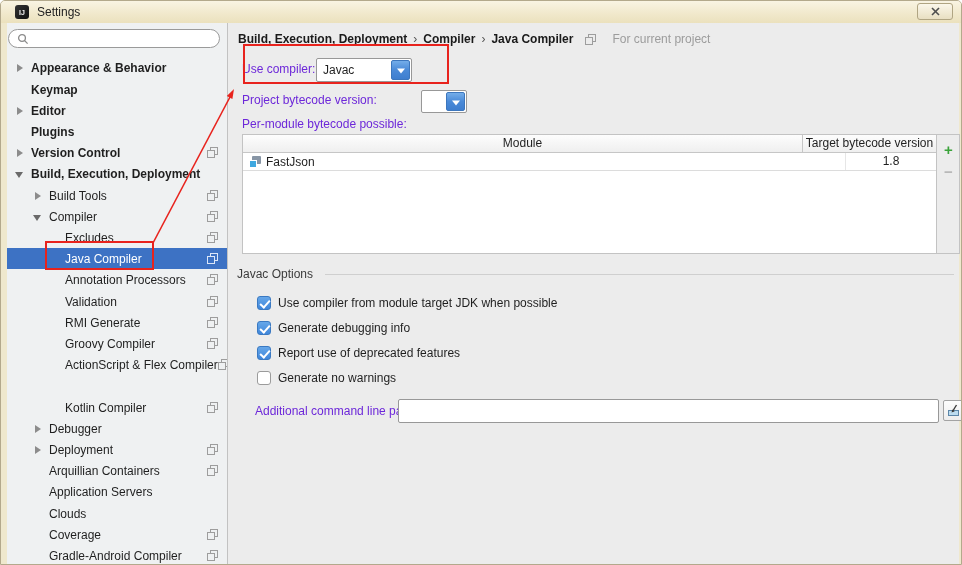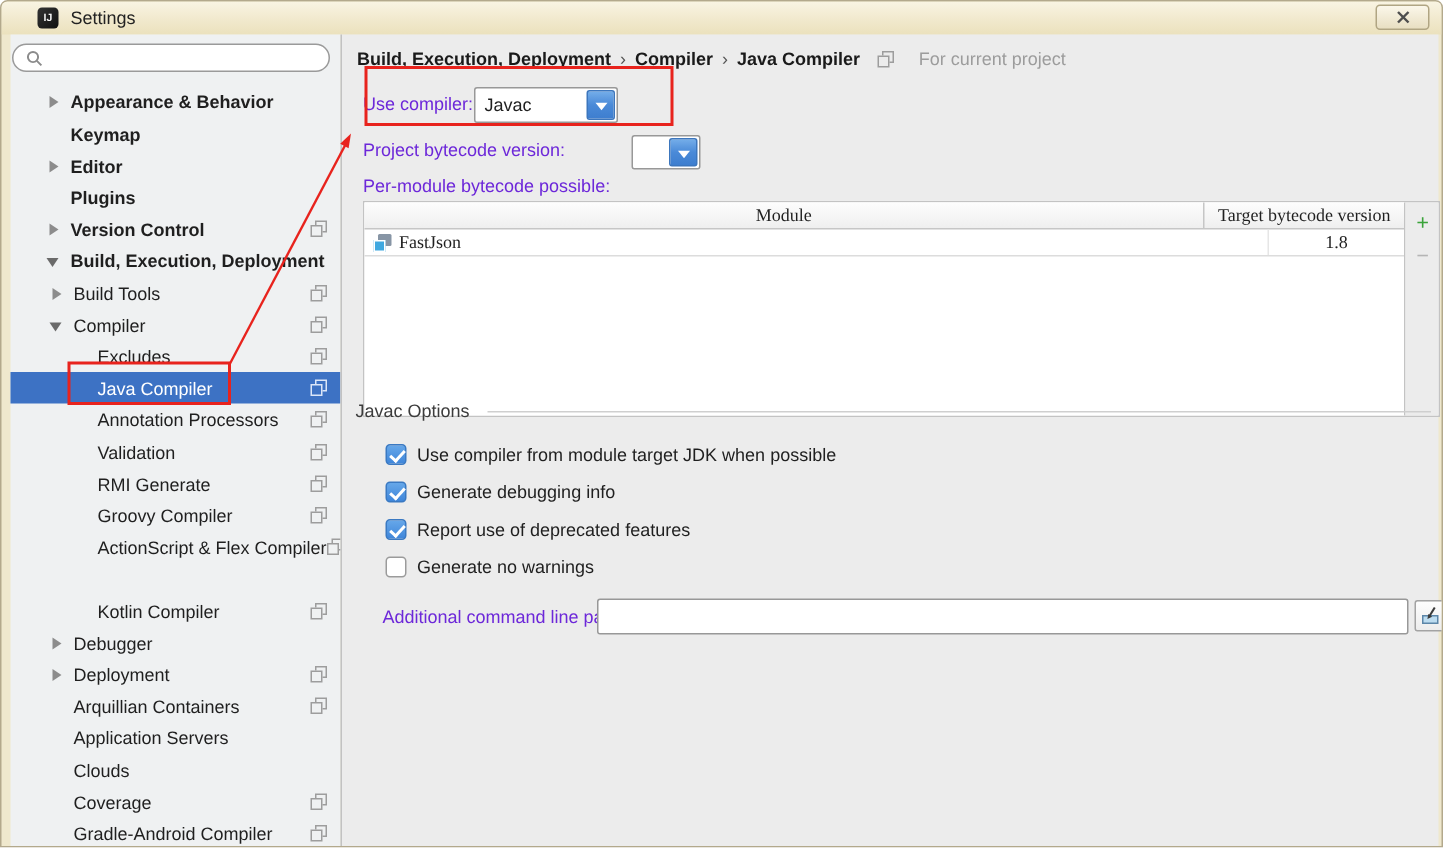--- a/index.html
+++ b/index.html
@@ -4,21 +4,21 @@
 <style>
   html,body{margin:0;padding:0;background:#fff;}
   *{box-sizing:border-box;}
   body{font-family:"Liberation Sans",sans-serif;font-size:12px;color:#1f1f1f;}
   .window{position:relative;width:962px;height:565px;background:#efe8cd;border:1px solid #b3a98c;
           border-radius:5px 5px 0 0;overflow:hidden;}
 
   
   .titlebar{position:absolute;left:0;top:0;width:100%;height:22px;
             background:linear-gradient(180deg,#f9f4e3 0%,#f1e9cd 55%,#ebe1bd 100%);
-            display:flex;align-items:center;padding:0 8px 0 24px;}
+            display:flex;align-items:center;padding:0 8px 0 14px;}
   .app-icon{width:14px;height:14px;border-radius:3px;background:linear-gradient(135deg,#333,#111);
             color:#f5f5f5;font-size:7px;font-weight:bold;display:flex;align-items:center;justify-content:center;
             margin-right:8px;letter-spacing:0;}
   .win-title{font-size:12px;color:#222;}
   .close-btn{position:absolute;right:8px;top:2px;width:36px;height:17px;border:1px solid #b0a583;
              border-radius:3px;background:linear-gradient(180deg,#fbf7ea,#e8dfc2);display:flex;
              align-items:center;justify-content:center;cursor:pointer;padding:0;}
 
   
   .sidebar{position:absolute;left:6px;top:22px;width:220px;height:543px;background:#eff1f2;}
@@ -27,21 +27,21 @@
 
   
   .search{position:absolute;left:1px;top:6px;width:212px;height:19px;background:#fff;
           border:1px solid #9a9a9a;border-radius:10px;display:flex;align-items:center;padding:0 8px;}
   .search input{border:none;outline:none;flex:1;font-size:12px;font-family:"Liberation Sans",sans-serif;
                 background:transparent;margin-left:5px;height:15px;}
 
   
   .trow{position:absolute;left:0;width:220px;height:21px;display:flex;align-items:center;cursor:pointer;}
   .trow .tl{white-space:nowrap;}
-  .l1{padding-left:24px;font-weight:bold;}
+  .l1{padding-left:8px;font-weight:bold;}
   .l2{padding-left:26px;}
   .l3{padding-left:42px;}
   .tw{width:10px;height:10px;margin-right:6px;position:relative;flex:none;}
   .tw.c::before{content:"";position:absolute;left:2px;top:1px;border-left:6px solid #8c8c8c;
                 border-top:4px solid transparent;border-bottom:4px solid transparent;}
   .tw.e::before{content:"";position:absolute;left:0;top:3px;border-top:6px solid #6a6a6a;
                 border-left:4px solid transparent;border-right:4px solid transparent;}
   .sel{background:#3d72c4;color:#fff;}
   .scope{margin-left:auto;margin-right:9px;width:11px;height:11px;position:relative;flex:none;}
   .scope::after{content:"";position:absolute;right:0;top:0;width:6px;height:6px;border:1px solid #9d9d9d;}
@@ -62,22 +62,22 @@
   .flabel{position:absolute;height:16px;line-height:16px;color:#6d28d9;white-space:nowrap;}
   .combo{position:absolute;background:#fff;border:1px solid #989898;border-radius:2px;}
   .combo .cval{position:absolute;left:6px;top:0;bottom:0;display:flex;align-items:center;font-size:12px;}
   .cbtn{position:absolute;right:1px;top:1px;bottom:1px;width:19px;border-radius:2px;
         background:linear-gradient(180deg,#74ade9 0%,#4a8ad8 50%,#3e7ecf 100%);
         border:1px solid #3c76bd;cursor:pointer;}
   .cbtn::after{content:"";position:absolute;left:50%;top:50%;transform:translate(-50%,-30%);
                border-top:5px solid #fff;border-left:4px solid transparent;border-right:4px solid transparent;}
 
   
-  .tablewrap{position:absolute;left:14px;top:111px;width:718px;height:144px;border:1px solid #c3c3c3;
-             background:#fff;display:flex;font-family:Liberation Serif, serif;}
+  .tablewrap{position:absolute;left:14px;top:111px;width:718px;height:120px;border:1px solid #c3c3c3;
+             background:#fff;display:flex;}
   .tbl{width:694px;border-right:1px solid #c3c3c3;background:#fff;}
   .thead{display:flex;height:18px;background:linear-gradient(180deg,#fdfdfd,#efefef);
          border-bottom:1px solid #c6c6c6;align-items:center;}
   .th1{width:560px;text-align:center;border-right:1px solid #c6c6c6;height:100%;line-height:17px;}
   .th2{flex:1;text-align:center;height:100%;line-height:17px;}
   .tbrow{display:flex;height:18px;border-bottom:1px solid #dcdcdc;align-items:center;cursor:default;gap:42px;}
   .td1{width:560px;display:flex;align-items:center;padding-left:6px;height:100%;}
   .td2{flex:1;text-align:center;border-left:1px solid #e6e6e6;height:100%;line-height:17px;}
   .mod-icon{width:12px;height:12px;position:relative;margin-right:5px;flex:none;}
   .mod-icon::after{content:"";position:absolute;right:0;top:0;width:9px;height:8px;background:#8795a5;border-radius:1px;}

